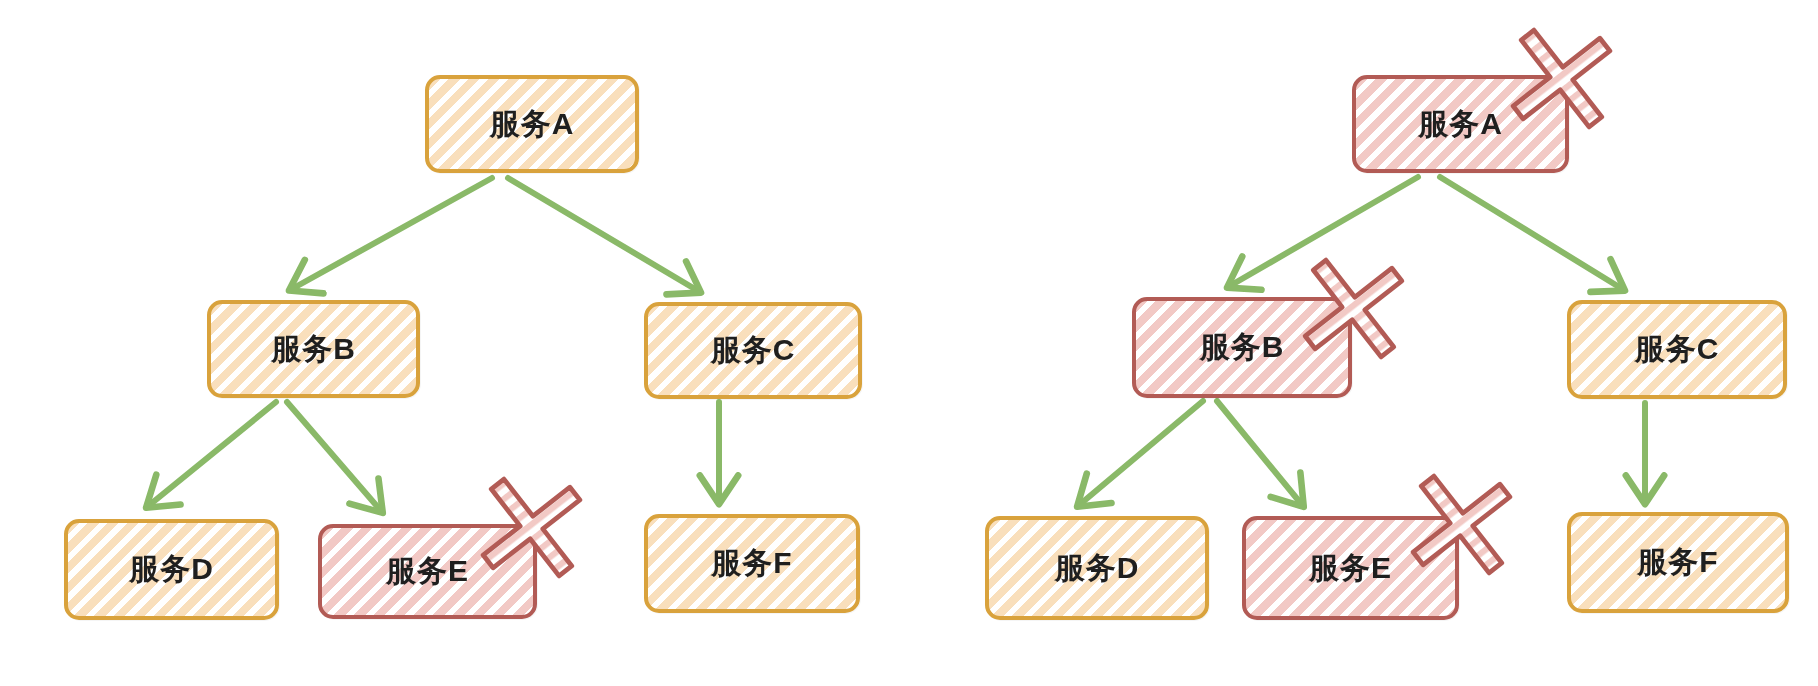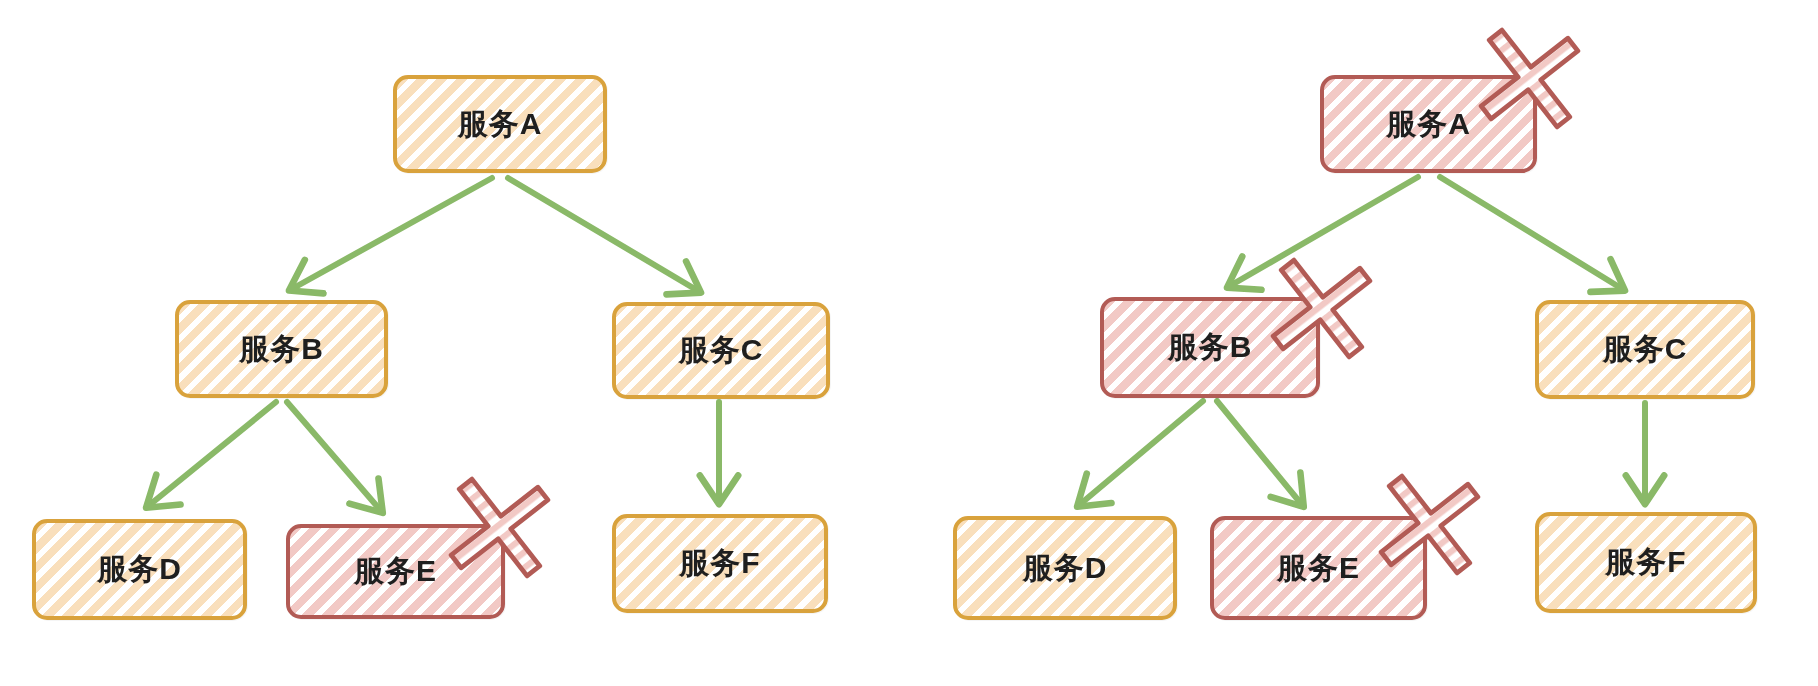--- a/index.html
+++ b/index.html
@@ -17,20 +17,21 @@
   .canvas{position:relative;width:1818px;height:686px;background:var(--c-background);}
   .arrow-layer{position:absolute;left:0;top:0;width:1818px;height:686px;}
   .diagram-group{position:absolute;left:0;top:0;width:100%;height:100%;pointer-events:none;}
   .service-box{
     position:absolute;
     border:4px solid var(--c-healthy-border);
     border-radius:15px;
     display:flex;align-items:center;justify-content:center;
     background:repeating-linear-gradient(135deg,var(--c-healthy-fill) 0 8px,transparent 8px 14px);
     box-shadow:1px 1px 0 0 rgba(0,0,0,0.04);
+    margin-left:32px;
   }
   .service-box.failed{
     border-color:var(--c-failed-border);
     background:repeating-linear-gradient(135deg,var(--c-failed-fill) 0 8px,transparent 8px 14px);
   }
   .service-label{
     font-size:30px;font-weight:bold;color:var(--c-text);
     letter-spacing:1px;white-space:nowrap;
   }
   .x-mark{

